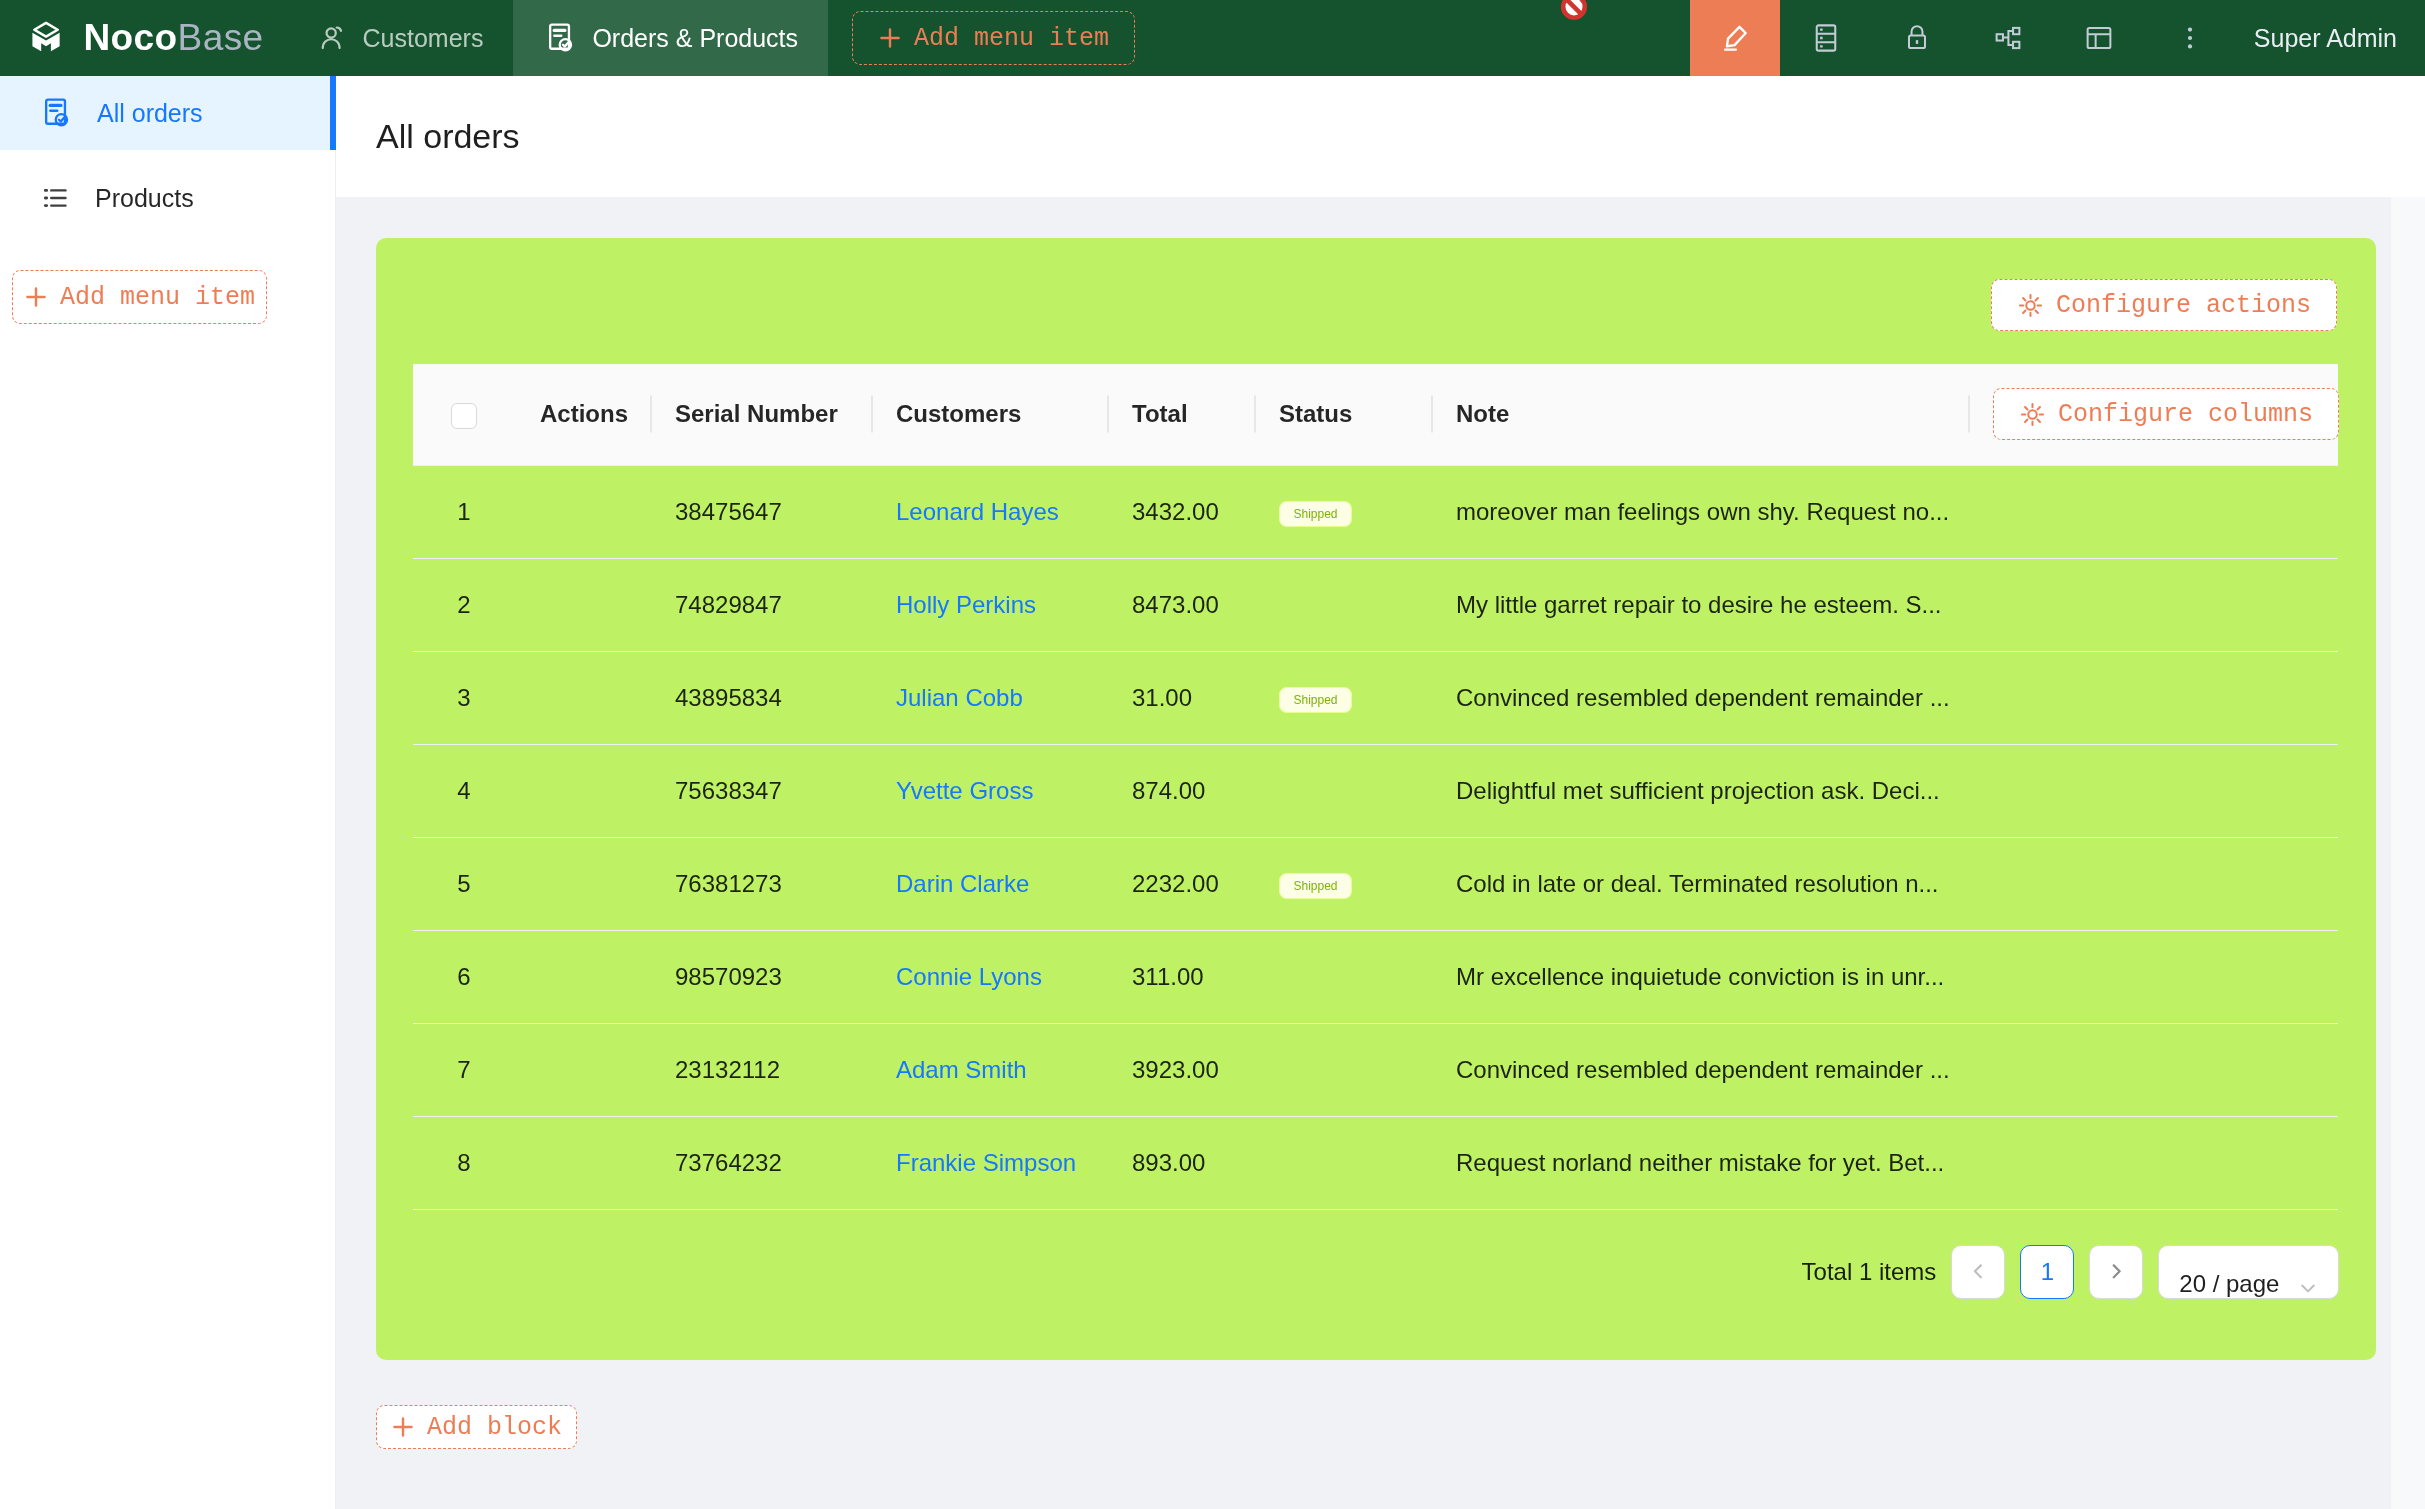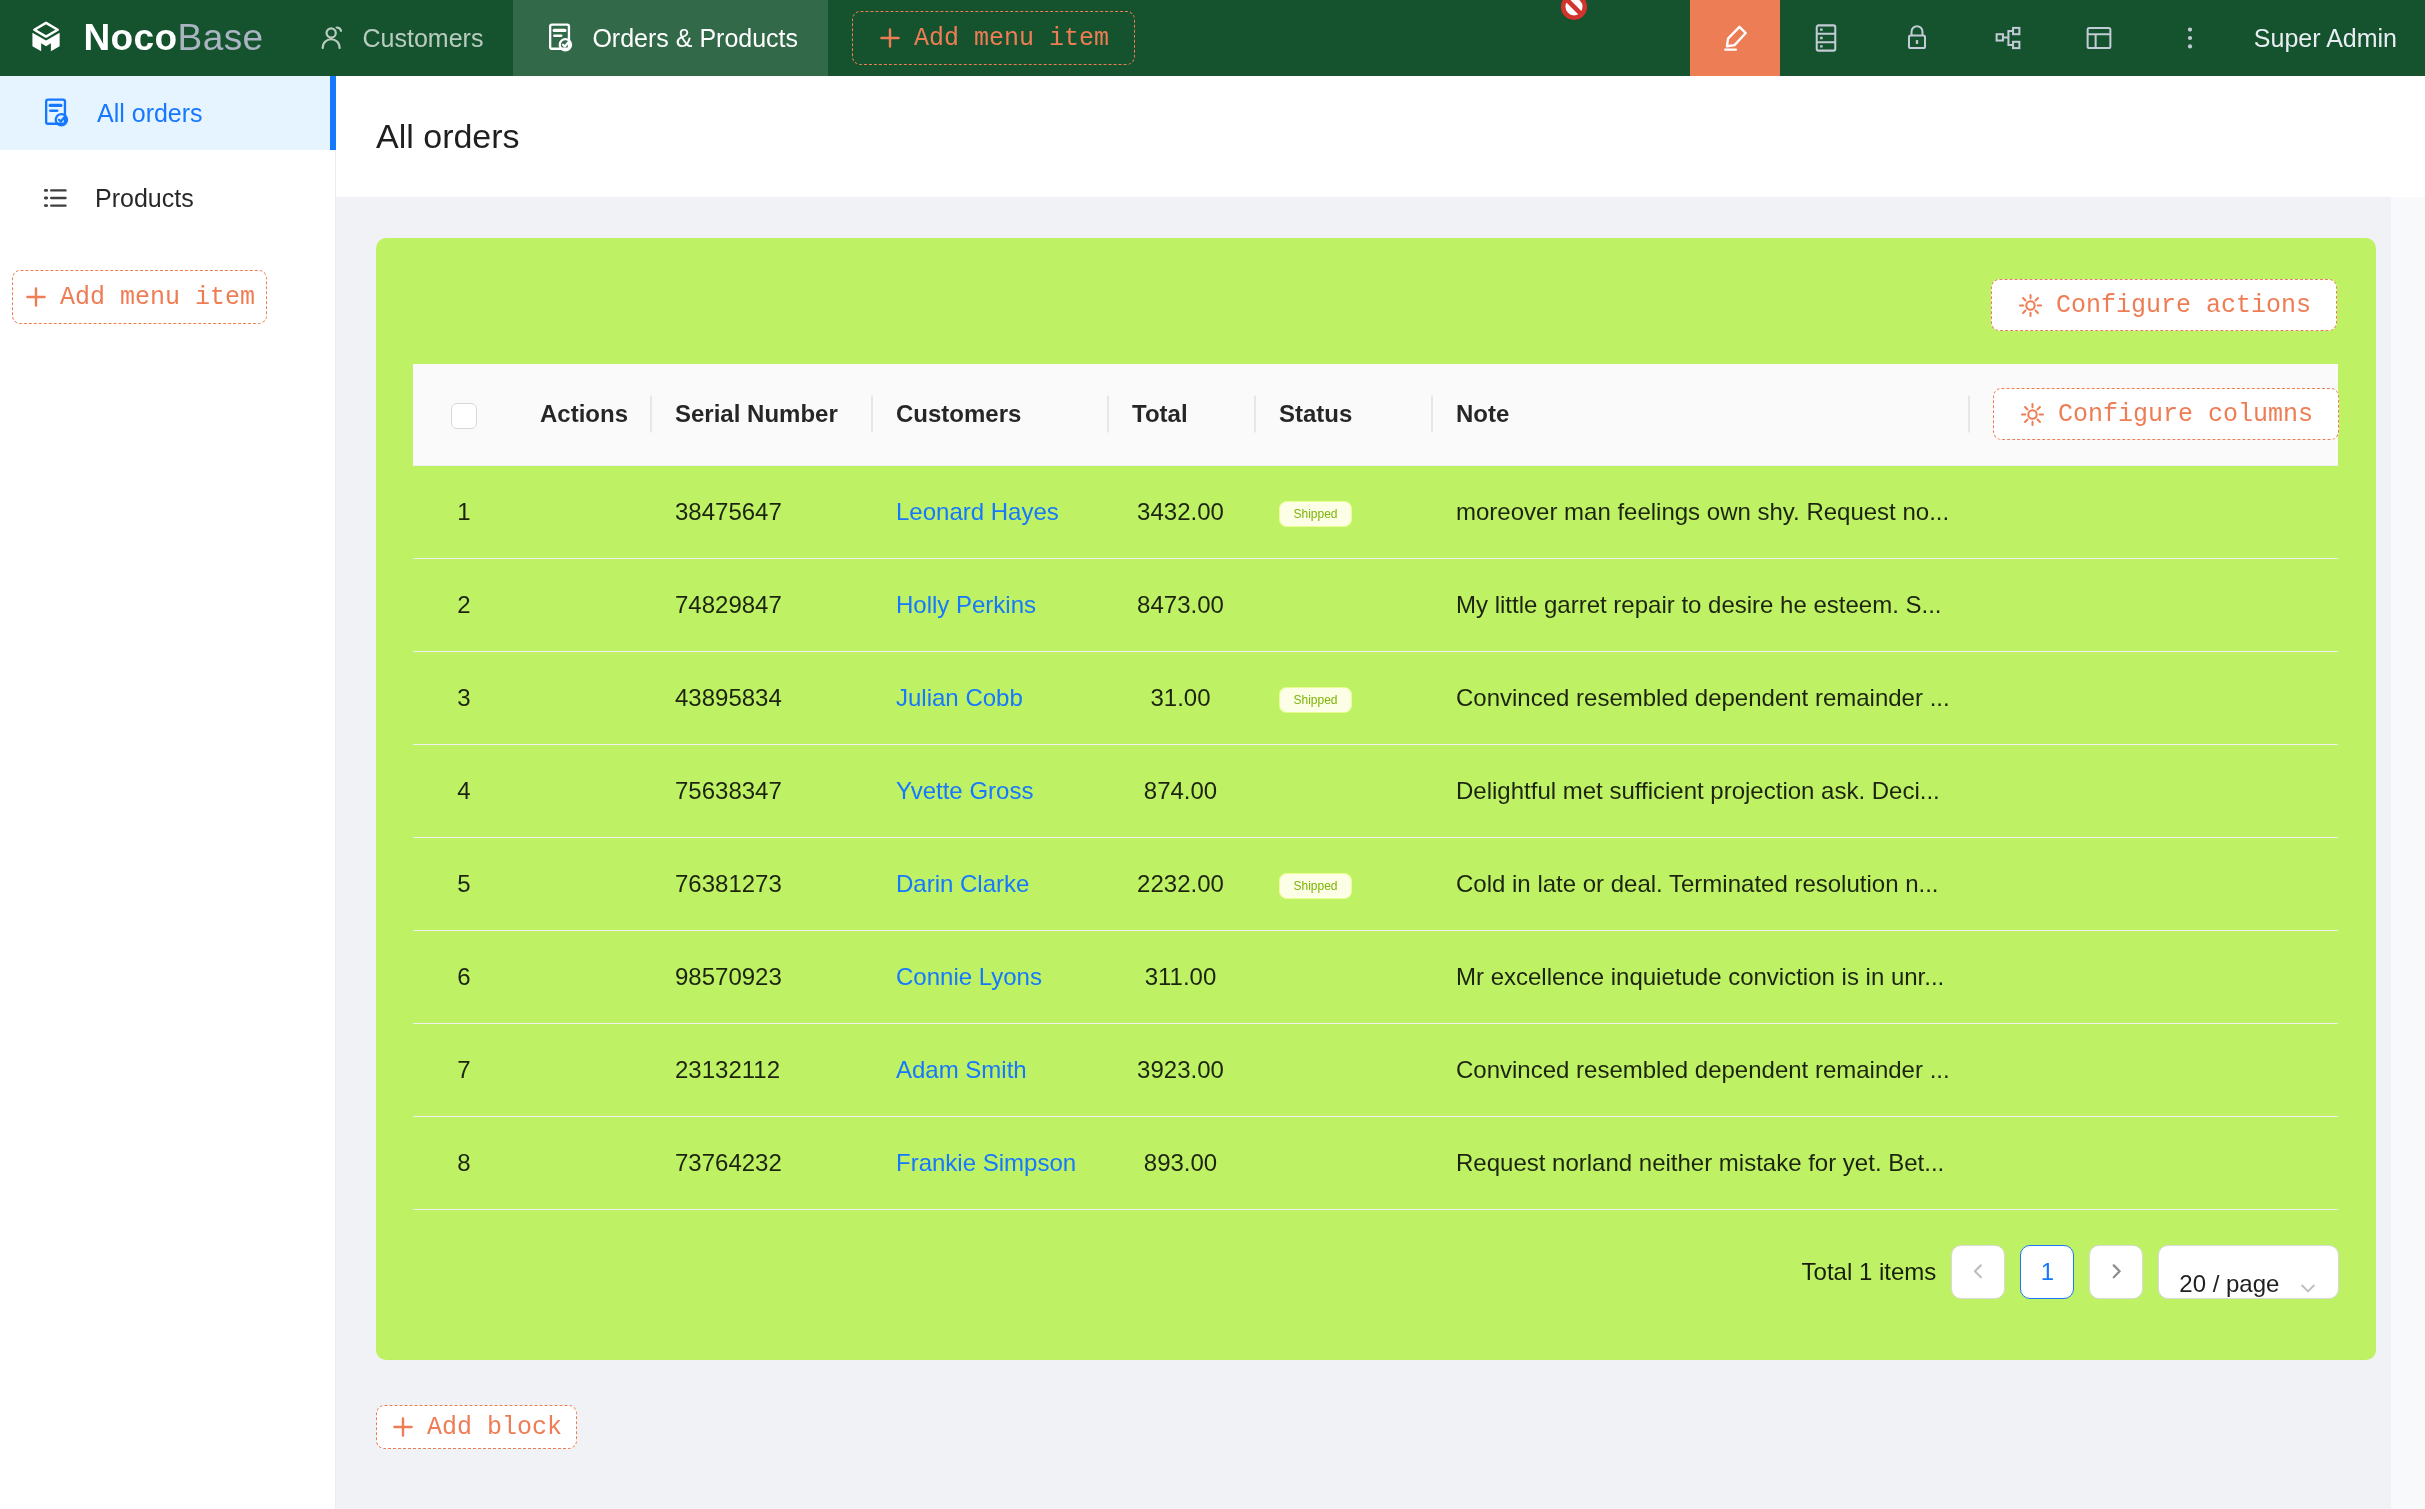--- a/index.html
+++ b/index.html
@@ -94,21 +94,21 @@
   .checkbox {
     display:inline-block; width:26px; height:26px; background:#fff;
     border:1.7px solid #d9d9d9; border-radius:6px; vertical-align:middle; cursor:pointer;
   }
   tbody td {
     height:93px; border-top:1.7px solid #f0f0f0; padding:0 25px;
     color:rgba(0,0,0,0.85); white-space:nowrap; overflow:hidden; vertical-align:middle;
   }
   tbody tr:last-child td { border-bottom:1.7px solid #f0f0f0; }
   td.center { text-align:center; }
-  td.right { text-align:center; }
+  td.right { text-align:left; }
   td.note { overflow:visible; }
   a.link { color:#1677ff; text-decoration:none; cursor:pointer; }
   .badge {
     display:inline-block; padding:4.2px 13.5px; font-size:12px; line-height:1.35;
     color:#7cb305; background:#fcffe6; border:1.7px solid #eaff8f; border-radius:7.6px;
   }
 
   .pagination {
     display:flex; align-items:center; justify-content:flex-end; gap:15px;
     margin:35px 37px 0 0; font-size:24px; color:rgba(0,0,0,0.88);

